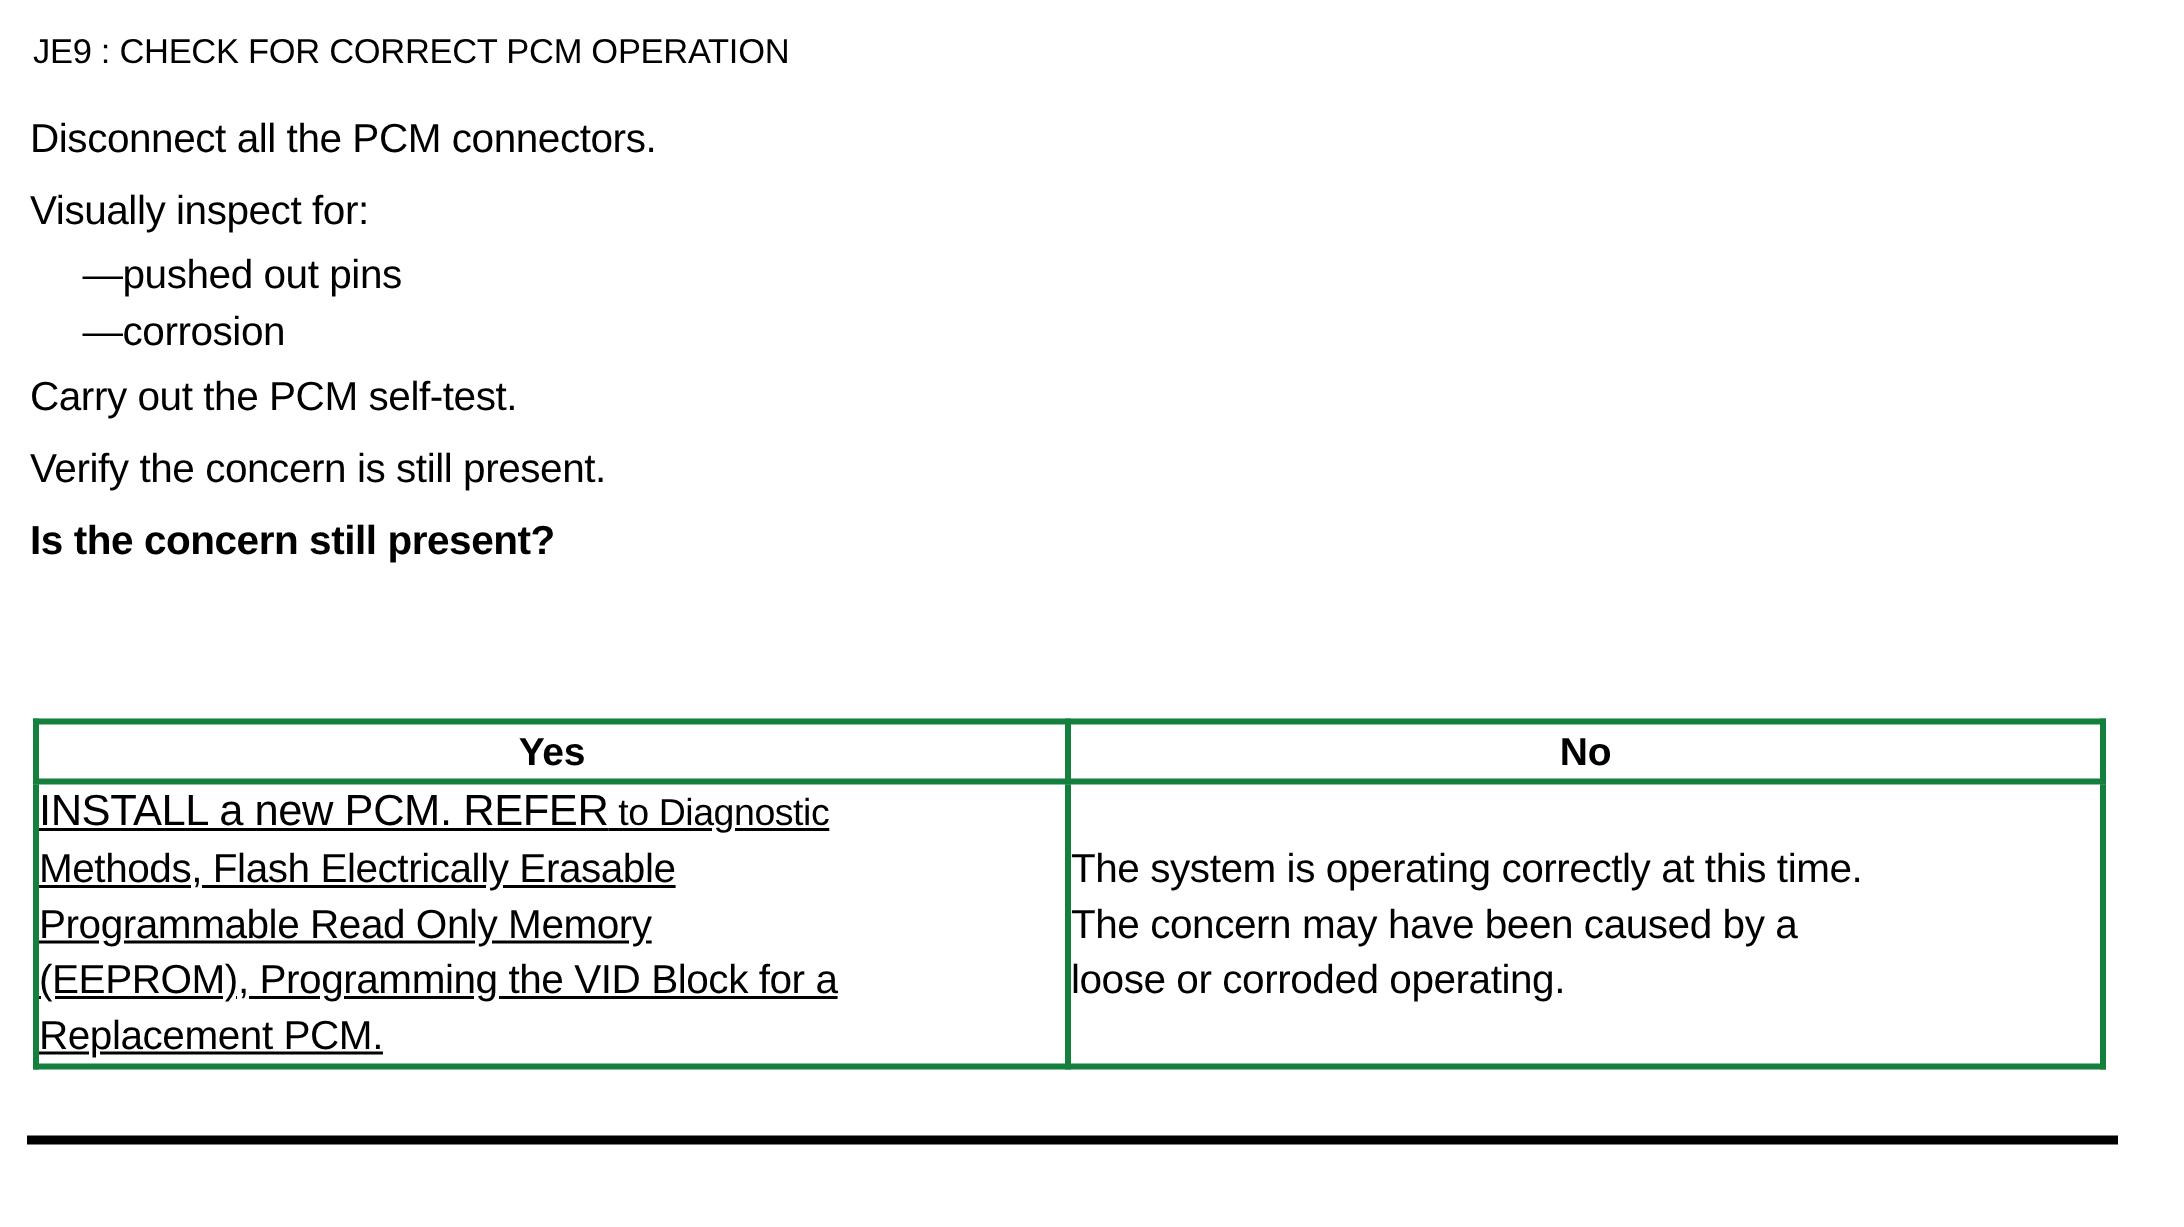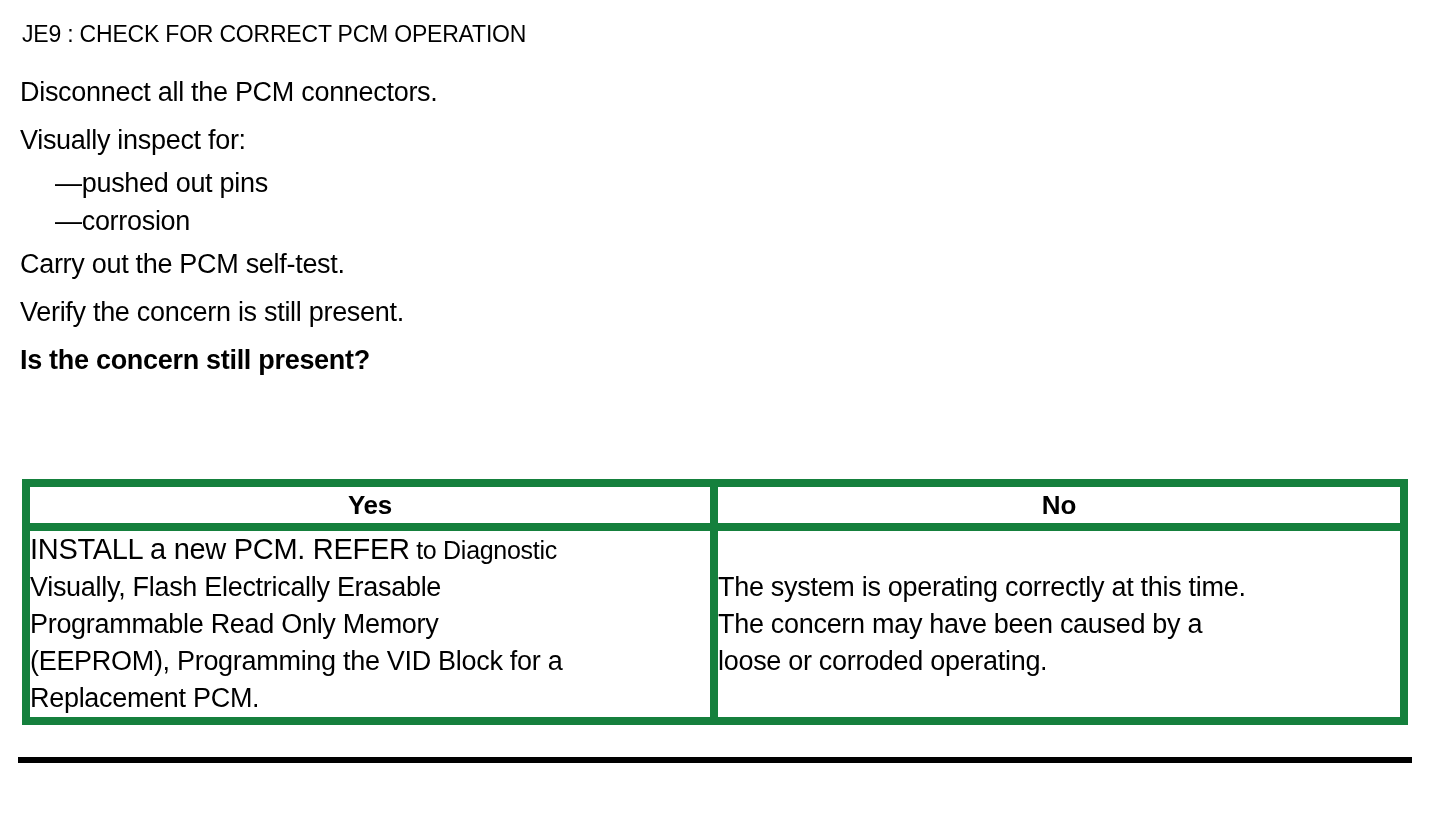--- a/index.html
+++ b/index.html
@@ -67,21 +67,21 @@
     width: 1378px;
     border-collapse: collapse;
     table-layout: fixed;
     border: 4px solid #000000;
   }
   .decision-table col.c1 { width: 688px; }
   .decision-table col.c2 { width: 690px; }
 
   .decision-table th,
   .decision-table td {
-    border: 8px solid #15803d;
+    border: 4px solid #15803d;
     padding: 0;
     vertical-align: middle;
   }
   .decision-table th {
     height: 36px;
     font-size: 26px;
     font-weight: bold;
     text-align: center;
     letter-spacing: -0.2px;
     border-bottom-width: 4px;
@@ -89,20 +89,21 @@
   .decision-table td {
     height: 180px;
     font-size: 27px;
     letter-spacing: -0.3px;
     line-height: 37px;
   }
 
   .cell-yes {
     padding: 2px 4px 6px 6px;
     vertical-align: top;
+    text-decoration: underline;
   }
   .cell-no {
     padding: 4px 6px 6px 8px;
     vertical-align: middle;
   }
 
   .cell-line { white-space: nowrap; }
   .cell-line.center { text-align: left; }
   .lead { font-size: 29px; }
   .sub  { font-size: 25px; }
@@ -142,21 +143,21 @@
     <thead>
       <tr>
         <th>Yes</th>
         <th>No</th>
       </tr>
     </thead>
     <tbody>
       <tr>
         <td class="cell-yes">
           <div class="cell-line"><span class="lead">INSTALL a new PCM. REFER</span><span class="sub"> to Diagnostic</span></div>
-          <div class="cell-line">Visually, Flash Electrically Erasable</div>
+          <div class="cell-line">Methods, Flash Electrically Erasable</div>
           <div class="cell-line">Programmable Read Only Memory</div>
           <div class="cell-line">(EEPROM), Programming the VID Block for a</div>
           <div class="cell-line center">Replacement PCM.</div>
         </td>
         <td class="cell-no">
           <div class="cell-line">The system is operating correctly at this time.</div>
           <div class="cell-line">The concern may have been caused by a</div>
           <div class="cell-line">loose or corroded operating.</div>
         </td>
       </tr>

